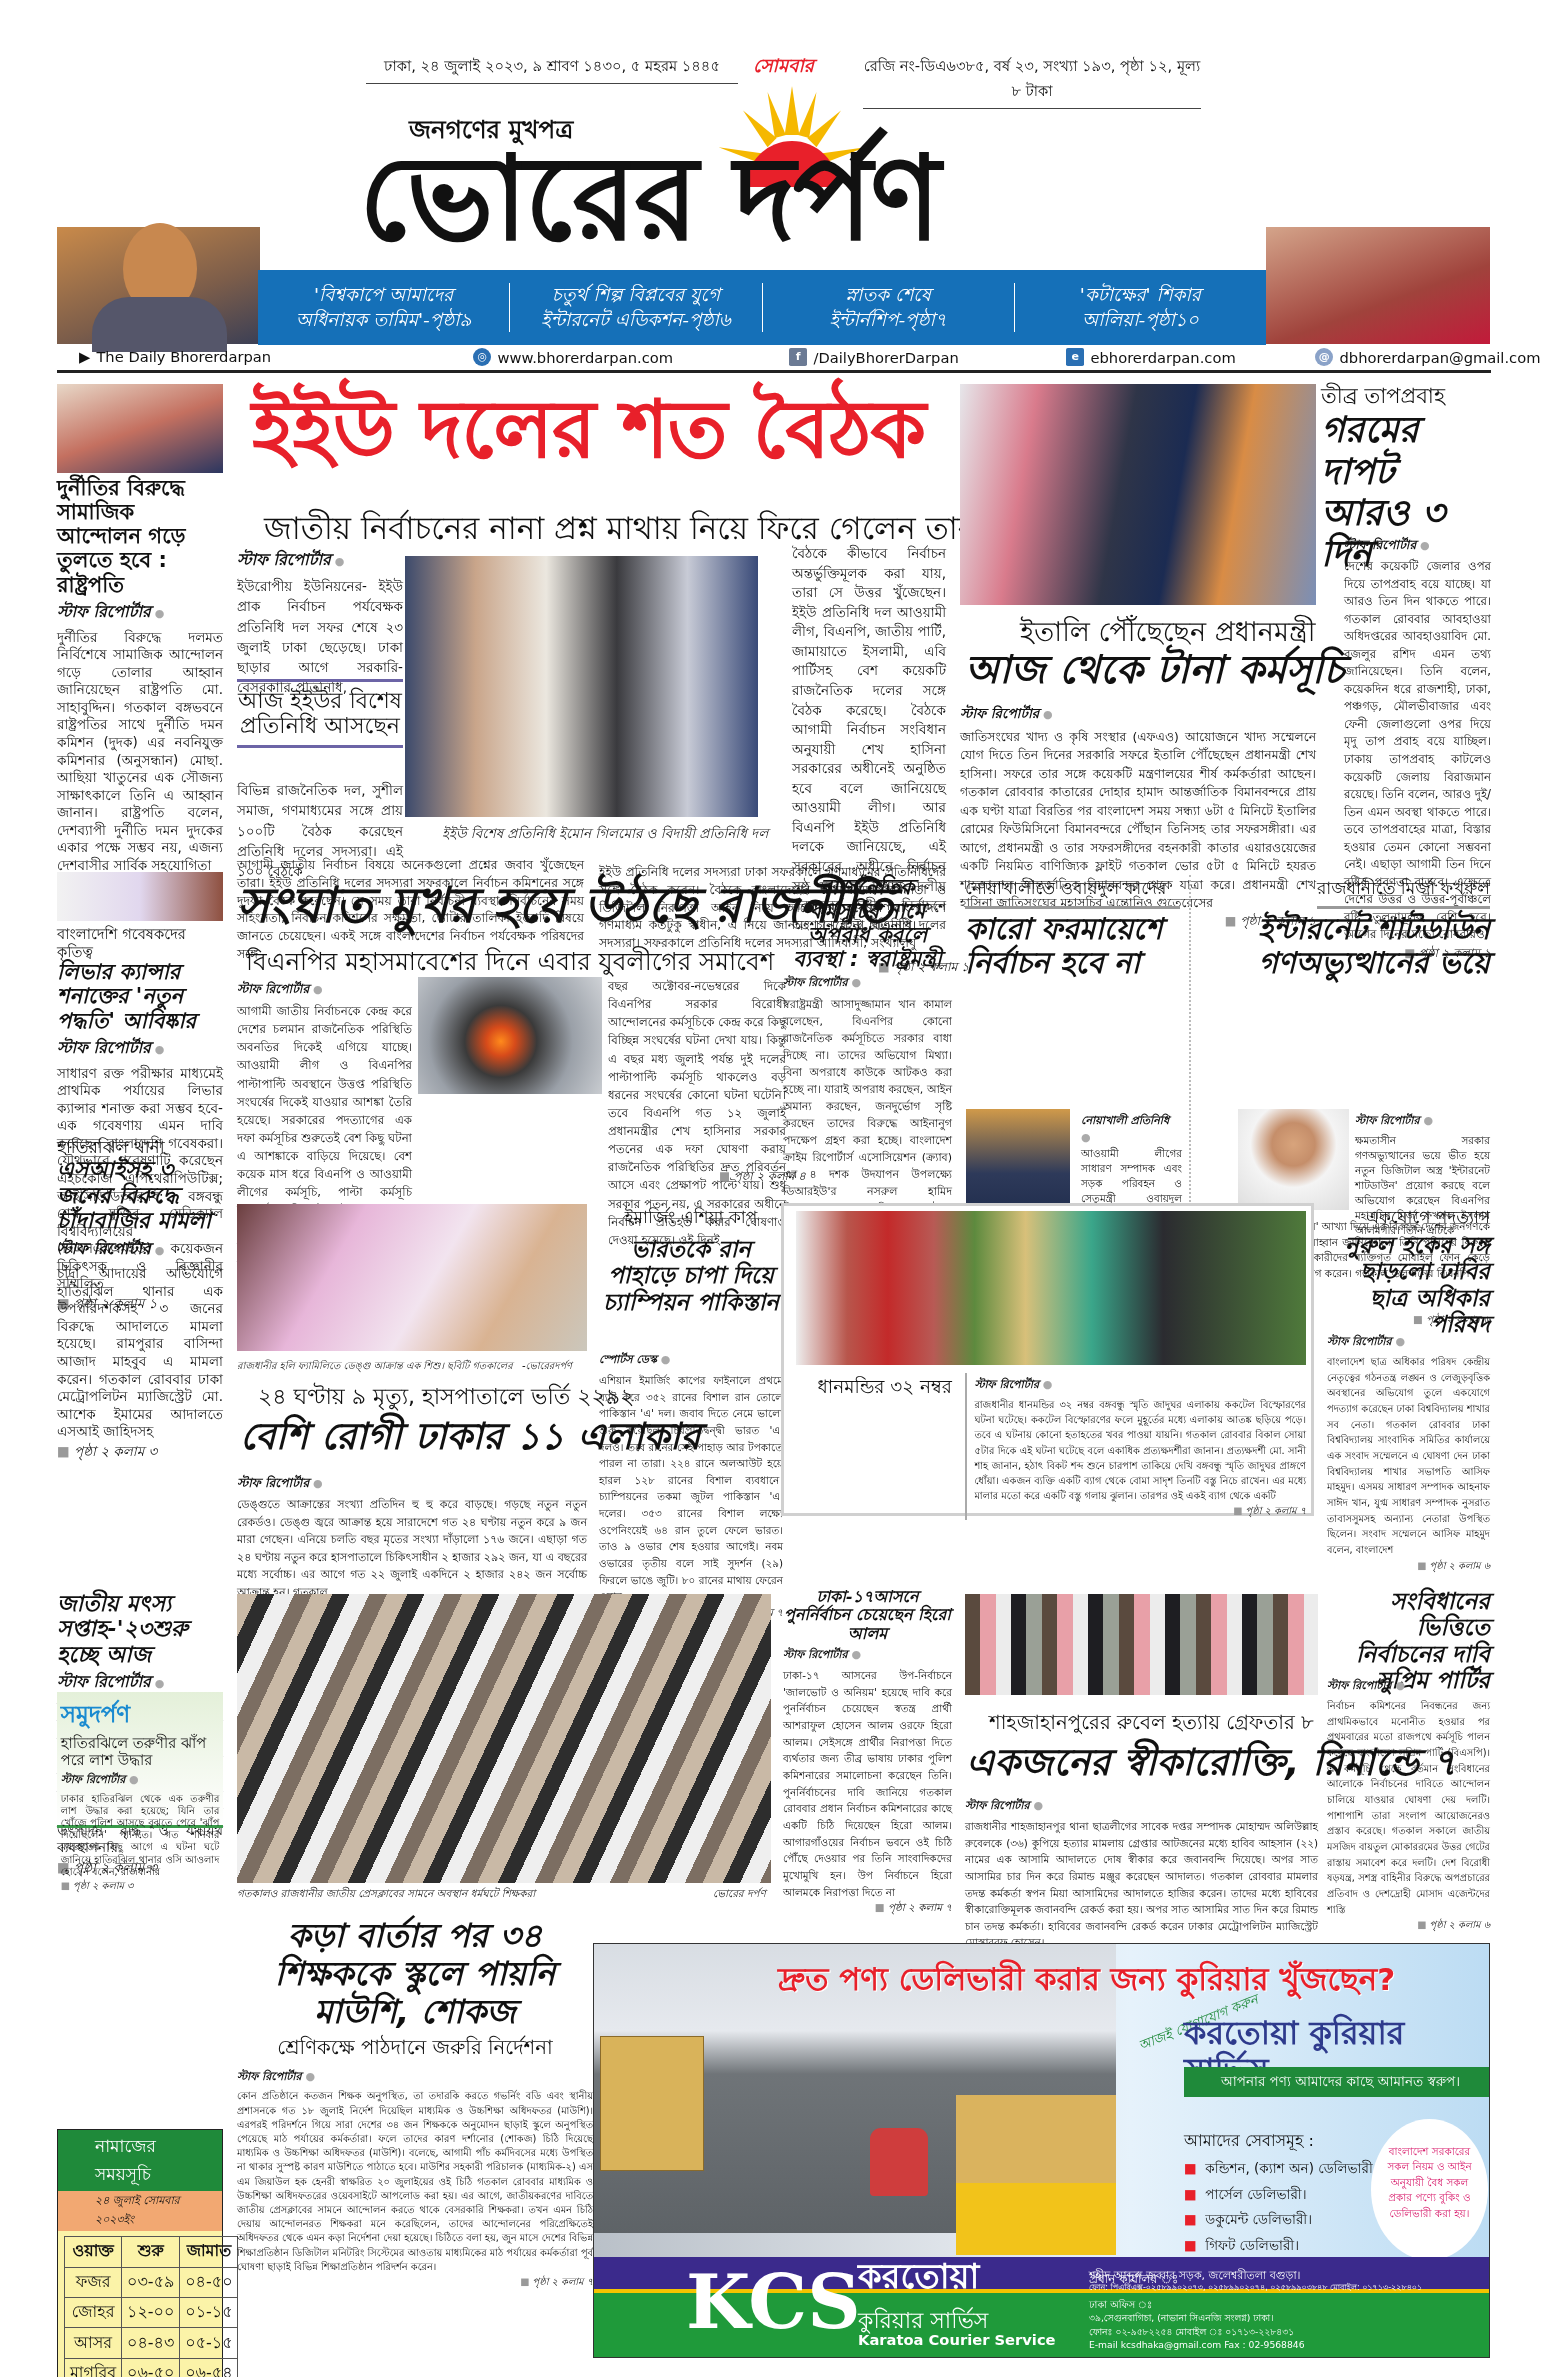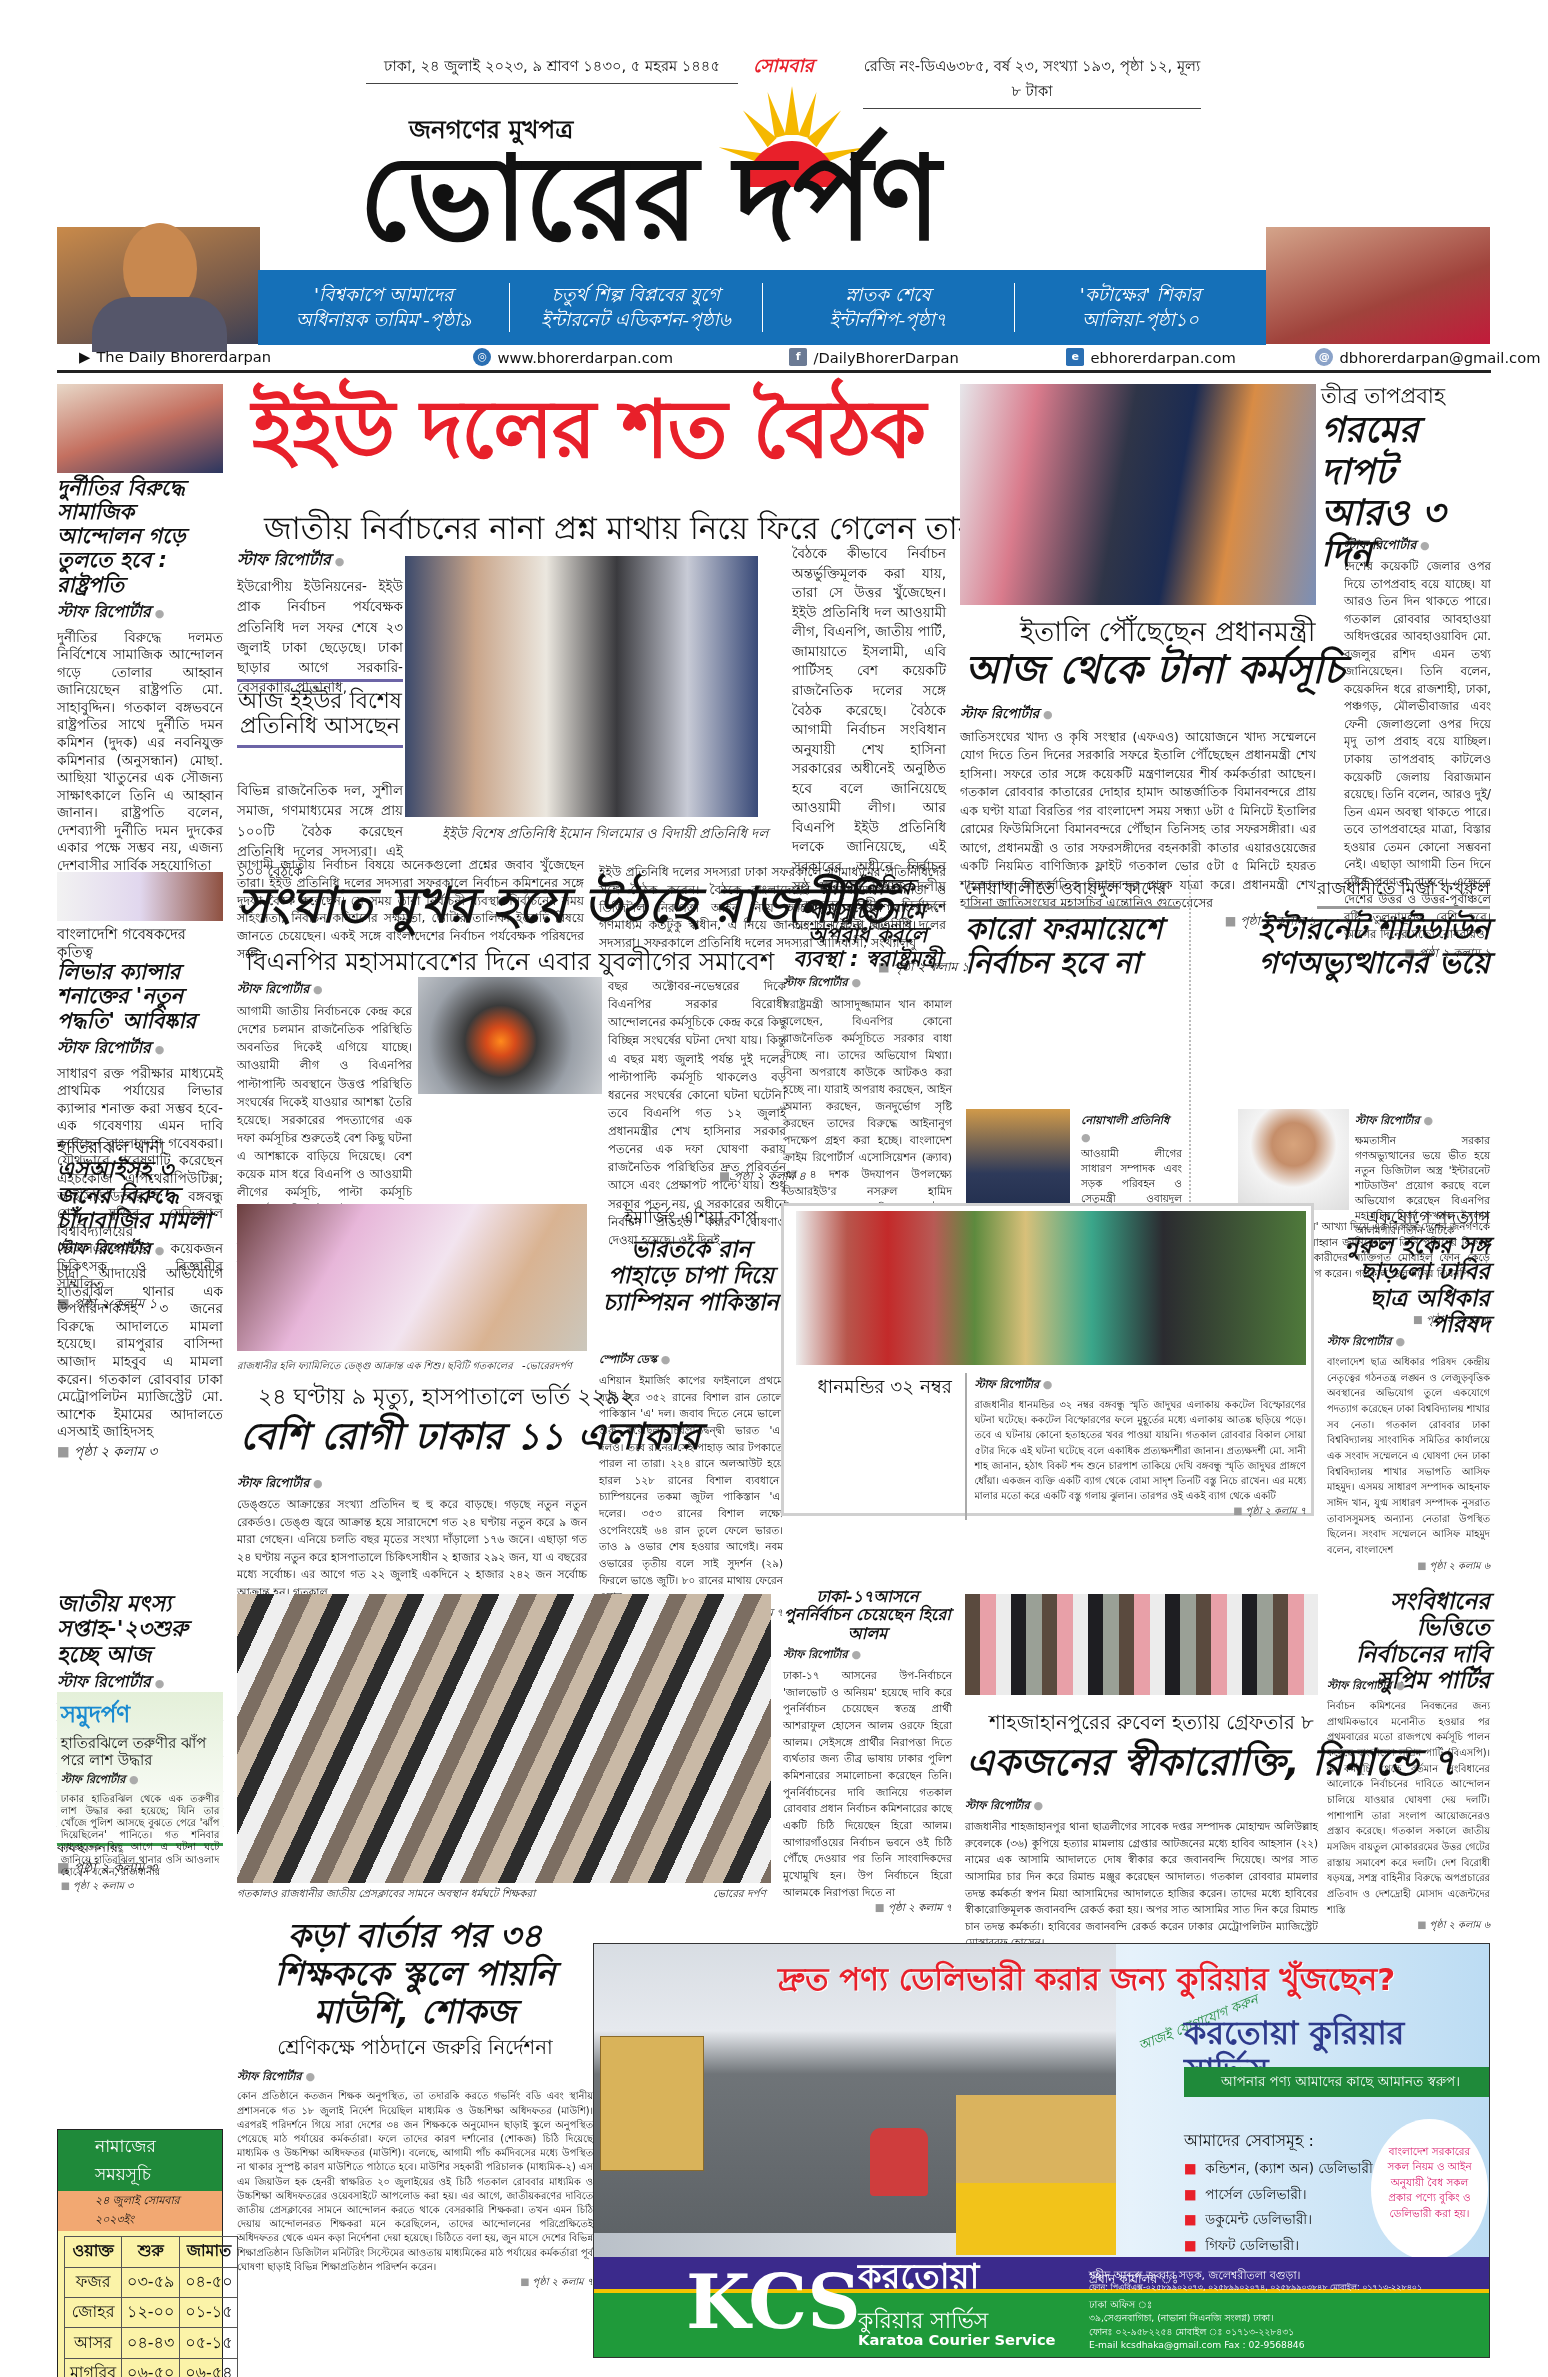--- a/index.html
+++ b/index.html
@@ -91,21 +91,21 @@
     <span>ebhorerdarpan.com</span>
   </div>
 <div class="social" style="left:1315px">
     <span class="ico" style="background:#8aa2c8">@</span>
     <span>dbhorerdarpan@gmail.com</span>
   </div>
 <div class="rule" style="left:57px;top:370px;width:1434px;height:3.1px"></div>
 
 <div class="photo" style="left:57px;top:384px;width:166px;height:89px;background:linear-gradient(160deg,#e8d8c8,#c47060 50%,#2b3660)"></div>
 <div class="abs" style="left:57px;top:476px;width:166px">
-  <div class="hl" style="font-size:21px;font-style:italic">দুর্নীতির বিরুদ্ধে সামাজিক আন্দোলন গড়ে তুলতে হবে : রাষ্ট্রপতি</div>
+  <div class="hl" style="font-size:21px;">দুর্নীতির বিরুদ্ধে সামাজিক আন্দোলন গড়ে তুলতে হবে : রাষ্ট্রপতি</div>
   <div class="byline">স্টাফ রিপোর্টার</div>
   <div class="body" style="font-size:13.5px;line-height:1.3">দুর্নীতির বিরুদ্ধে দলমত নির্বিশেষে সামাজিক আন্দোলন গড়ে তোলার আহ্বান জানিয়েছেন রাষ্ট্রপতি মো. সাহাবুদ্দিন। গতকাল বঙ্গভবনে রাষ্ট্রপতির সাথে দুর্নীতি দমন কমিশন (দুদক) এর নবনিযুক্ত কমিশনার (অনুসন্ধান) মোছা. আছিয়া খাতুনের এক সৌজন্য সাক্ষাৎকালে তিনি এ আহ্বান জানান। রাষ্ট্রপতি বলেন, দেশব্যাপী দুর্নীতি দমন দুদকের একার পক্ষে সম্ভব নয়, এজন্য দেশবাসীর সার্বিক সহযোগিতা</div>
   <div class="jump" style="font-size:13.5px">পৃষ্ঠা ২ কলাম ১</div>
 </div>
 
 <div class="photo" style="left:57px;top:872px;width:166px;height:49px;background:linear-gradient(90deg,#f2f2f2,#e1d7ee 50%,#8e5040)"></div>
 <div class="abs" style="left:57px;top:925px;width:166px">
   <div class="kicker" style="font-size:14.7px">বাংলাদেশি গবেষকদের কৃতিত্ব</div>
   <div class="hl" style="font-size:21px;font-style:italic">লিভার ক্যান্সার শনাক্তের 'নতুন পদ্ধতি' আবিষ্কার</div>
   <div class="byline">স্টাফ রিপোর্টার</div>
@@ -121,21 +121,21 @@
   <div class="jump" style="font-size:13.5px">পৃষ্ঠা ২ কলাম ৩</div>
 </div>
 
 <div class="abs" style="left:57px;top:1591px;width:166px">
   <div class="hl" style="font-size:22px;font-style:italic">জাতীয় মৎস্য সপ্তাহ-'২৩শুরু হচ্ছে আজ</div>
   <div class="byline">স্টাফ রিপোর্টার</div>
   <div class="body" style="font-size:13.5px;line-height:1.3">জাতীয় মৎস্য সপ্তাহ-২০২৩ আজ থেকে শুরু হচ্ছে। দেশের ক্রমবর্ধমান জনগোষ্ঠীর খাদ্য ও পুষ্টি চাহিদা পূরণে মৎস্যসম্পদের গুরুত্ব, মৎস্যসম্পদ সংরক্ষণের প্রয়োজনীয়তা, মৎস্যসম্পদের উৎপাদন বৃদ্ধি ও যথাযথ ব্যবস্থাপনায়</div>
   <div class="jump" style="font-size:13.5px">পৃষ্ঠা ২ কলাম ৩</div>
 </div>
 
-<div class="abs" style="left:57px;top:1692px;width:166px;height:154px;background:linear-gradient(#e4f0d9,#fff);border-bottom:3.7px solid #3a9a4a;padding:3.7px">
+<div class="abs" style="left:57px;top:1692px;width:166px;height:136px;background:linear-gradient(#e4f0d9,#fff);border-bottom:3.7px solid #3a9a4a;padding:3.7px">
   <div style="font-size:23px;font-weight:bold;color:#1a8ad0">সমুদর্পণ</div>
   <div class="hl" style="font-size:14.7px;font-weight:normal">হাতিরঝিলে তরুণীর ঝাঁপ পরে লাশ উদ্ধার</div>
   <div class="byline" style="font-size:11px">স্টাফ রিপোর্টার</div>
   <div class="body" style="font-size:9.8px;line-height:1.25">ঢাকার হাতিরঝিল থেকে এক তরুণীর লাশ উদ্ধার করা হয়েছে; যিনি তার খোঁজে পুলিশ আসছে বুঝতে পেরে 'ঝাঁপ দিয়েছিলেন' পানিতে। গত শনিবার মধ্যরাতের কিছু আগে এ ঘটনা ঘটে জানিয়ে হাতিরঝিল থানার ওসি আওলাদ হোসেন বলেন, রাজধানীর</div>
   <div class="jump" style="font-size:9.8px">পৃষ্ঠা ২ কলাম ৩</div>
 </div>
 
 <div class="abs" style="left:57px;top:2129px;width:166px;border:1.8px solid #222;background:#fbf3a8">
   <div style="background:#1f8a3a;color:#fff;font-size:17px;padding:2.5px 4.9px 2.5px 37px">নামাজের সময়সূচি</div>
   <div style="background:#f2a872;font-size:11px;font-style:italic;padding:1.2px 4.9px 1.2px 37px">২৪ জুলাই সোমবার ২০২৩ইং</div>

